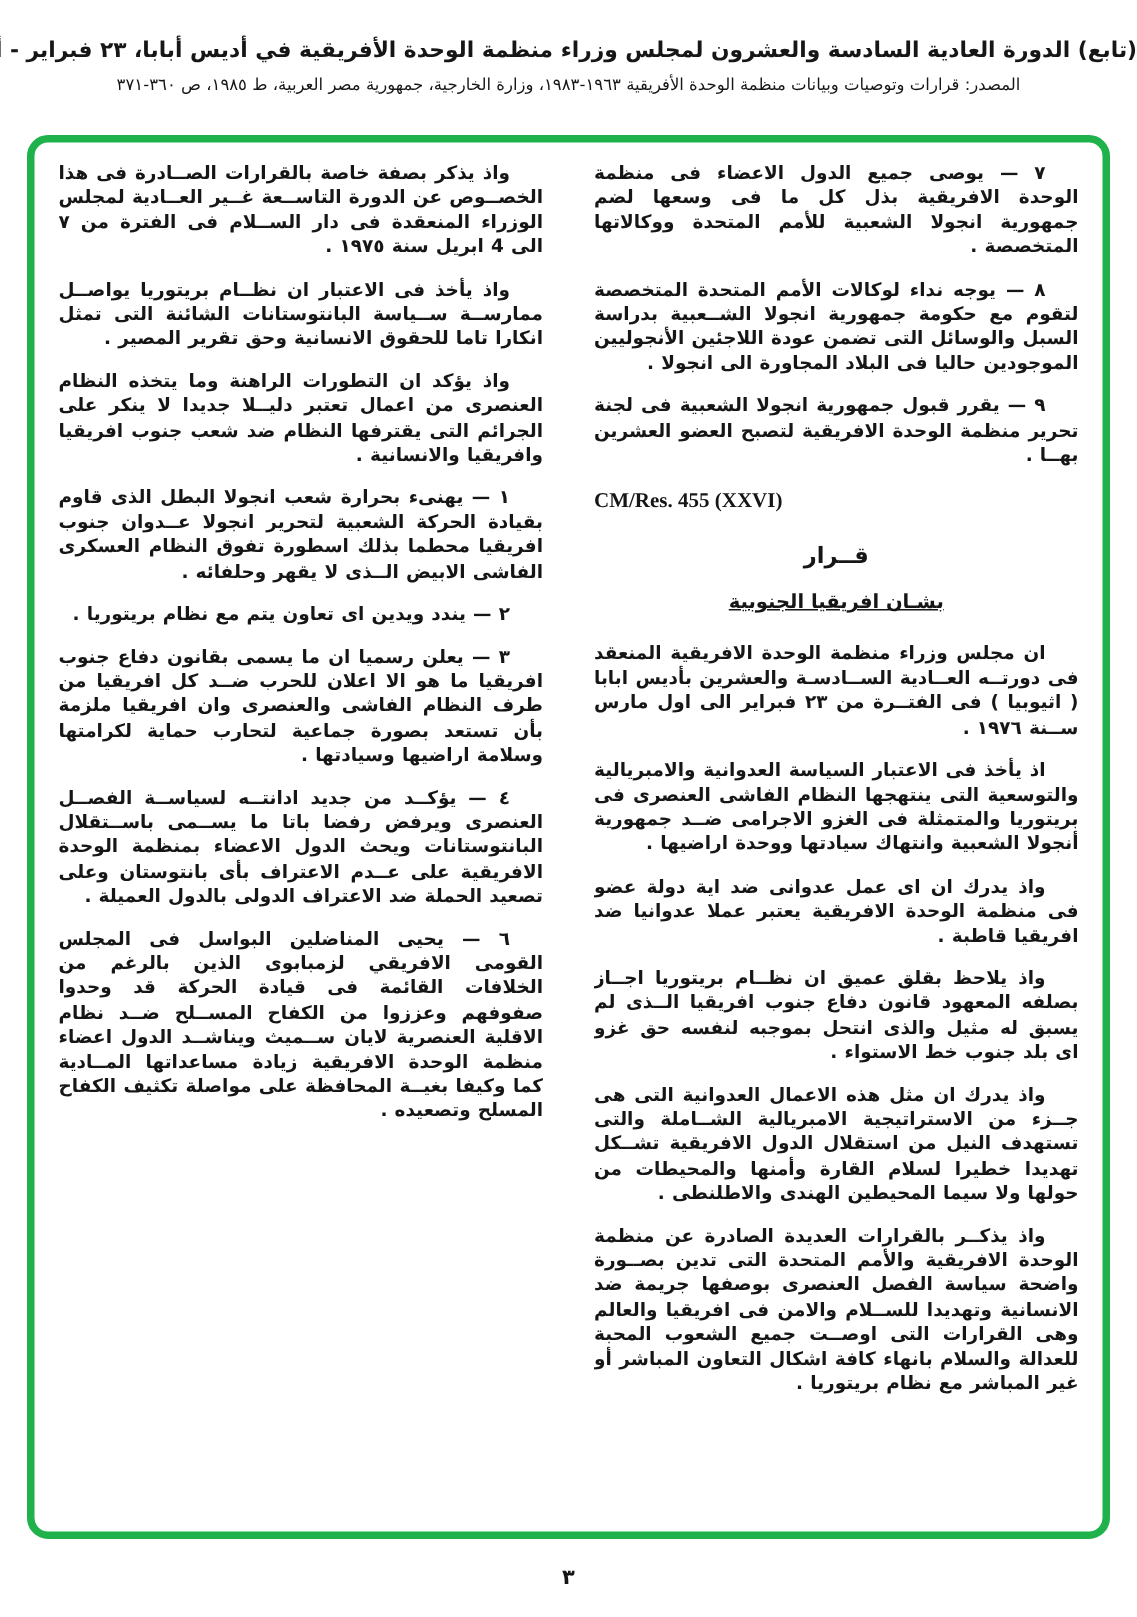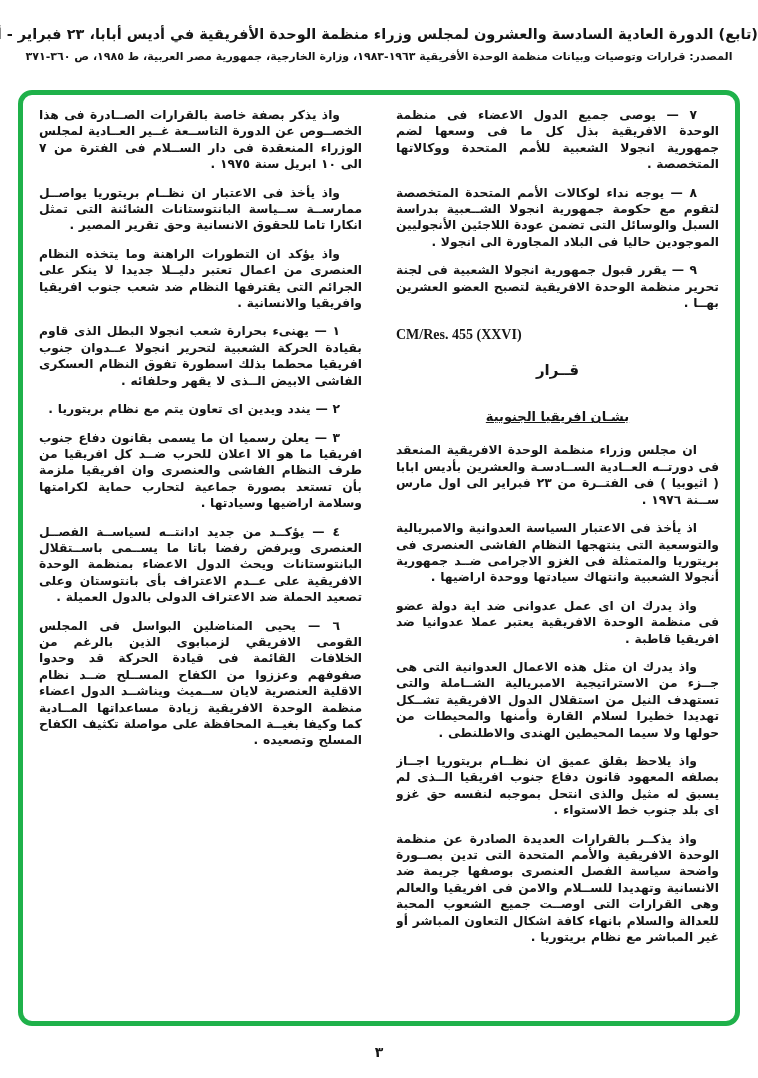--- a/index.html
+++ b/index.html
@@ -22,21 +22,21 @@
     direction: rtl;
   }
   .doc-header .h1 {
     font-size: 14.5px;
     font-weight: bold;
     white-space: nowrap;
     letter-spacing: 0;
   }
   .doc-header .h2 {
     font-size: 11px;
-    font-weight: bold;
+    font-weight: normal;
     margin-top: 8px;
     white-space: nowrap;
   }
   .green-box {
     position: absolute;
     left: 18px; top: 90px;
     width: 722px; height: 936px;
     box-sizing: border-box;
     border: 5px solid #1fb14a;
     border-radius: 14px;
@@ -71,21 +71,21 @@
     font-family: "Liberation Serif", "DejaVu Serif", serif;
     font-weight: bold;
     font-size: 14px;
     margin: 16px 0 10px 0;
     text-indent: 0;
   }
   .col .title {
     text-align: center;
     font-size: 15px;
     font-weight: bold;
-    margin: 18px 0 30px 0;
+    margin: 18px 0 15px 0;
   }
   .col .subtitle {
     text-align: center;
     font-size: 13px;
     font-weight: bold;
     margin: 0 0 18px 0;
     text-decoration: underline;
   }
   .page-number {
     position: absolute;
@@ -111,27 +111,27 @@
       <section class="col">
         <p class="body">٧ — يوصى جميع الدول الاعضاء فى منظمة الوحدة الافريقية بذل كل ما فى وسعها لضم جمهورية انجولا الشعبية للأمم المتحدة ووكالاتها المتخصصة .</p>
         <p class="body">٨ — يوجه نداء لوكالات الأمم المتحدة المتخصصة لتقوم مع حكومة جمهورية انجولا الشــعبية بدراسة السبل والوسائل التى تضمن عودة اللاجئين الأنجوليين الموجودين حاليا فى البلاد المجاورة الى انجولا .</p>
         <p class="body">٩ — يقرر قبول جمهورية انجولا الشعبية فى لجنة تحرير منظمة الوحدة الافريقية لتصبح العضو العشرين بهــا .</p>
         <p class="ref">CM/Res. 455 (XXVI)</p>
         <div class="title">قــرار</div>
         <div class="subtitle">بشـان افريقيا الجنوبية</div>
         <p class="body">ان مجلس وزراء منظمة الوحدة الافريقية المنعقد فى دورتــه العــادية الســادسـة والعشرين بأديس ابابا ( اثيوبيا ) فى الفتــرة من ٢٣ فبراير الى اول مارس ســنة ١٩٧٦ .</p>
         <p class="body">اذ يأخذ فى الاعتبار السياسة العدوانية والامبريالية والتوسعية التى ينتهجها النظام الفاشى العنصرى فى بريتوريا والمتمثلة فى الغزو الاجرامى ضــد جمهورية أنجولا الشعبية وانتهاك سيادتها ووحدة اراضيها .</p>
         <p class="body">واذ يدرك ان اى عمل عدوانى ضد اية دولة عضو فى منظمة الوحدة الافريقية يعتبر عملا عدوانيا ضد افريقيا قاطبة .</p>
+        <p class="body">واذ يلاحظ بقلق عميق ان نظــام بريتوريا اجــاز بصلفه المعهود قانون دفاع جنوب افريقيا الــذى لم يسبق له مثيل والذى انتحل بموجبه لنفسه حق غزو اى بلد جنوب خط الاستواء .</p>
         <p class="body">واذ يدرك ان مثل هذه الاعمال العدوانية التى هى جــزء من الاستراتيجية الامبريالية الشــاملة والتى تستهدف النيل من استقلال الدول الافريقية تشــكل تهديدا خطيرا لسلام القارة وأمنها والمحيطات من حولها ولا سيما المحيطين الهندى والاطلنطى .</p>
-        <p class="body">واذ يلاحظ بقلق عميق ان نظــام بريتوريا اجــاز بصلفه المعهود قانون دفاع جنوب افريقيا الــذى لم يسبق له مثيل والذى انتحل بموجبه لنفسه حق غزو اى بلد جنوب خط الاستواء .</p>
         <p class="body">واذ يذكــر بالقرارات العديدة الصادرة عن منظمة الوحدة الافريقية والأمم المتحدة التى تدين بصــورة واضحة سياسة الفصل العنصرى بوصفها جريمة ضد الانسانية وتهديدا للســلام والامن فى افريقيا والعالم وهى القرارات التى اوصــت جميع الشعوب المحبة للعدالة والسلام بانهاء كافة اشكال التعاون المباشر أو غير المباشر مع نظام بريتوريا .</p>
       </section>
 
       <section class="col">
-        <p class="body">واذ يذكر بصفة خاصة بالقرارات الصــادرة فى هذا الخصــوص عن الدورة التاســعة غــير العــادية لمجلس الوزراء المنعقدة فى دار الســلام فى الفترة من ٧ الى ١٠ ابريل سنة ١٩٧٥ .</p>
+        <p class="body">واذ يذكر بصفة خاصة بالقرارات الصــادرة فى هذا الخصــوص عن الدورة التاســعة غــير العــادية لمجلس الوزراء المنعقدة فى دار الســلام فى الفترة من ٧ الى 4 ابريل سنة ١٩٧٥ .</p>
         <p class="body">واذ يأخذ فى الاعتبار ان نظــام بريتوريا يواصــل ممارســة ســياسة البانتوستانات الشائنة التى تمثل انكارا تاما للحقوق الانسانية وحق تقرير المصير .</p>
         <p class="body">واذ يؤكد ان التطورات الراهنة وما يتخذه النظام العنصرى من اعمال تعتبر دليــلا جديدا لا ينكر على الجرائم التى يقترفها النظام ضد شعب جنوب افريقيا وافريقيا والانسانية .</p>
         <p class="body">١ — يهنىء بحرارة شعب انجولا البطل الذى قاوم بقيادة الحركة الشعبية لتحرير انجولا عــدوان جنوب افريقيا محطما بذلك اسطورة تفوق النظام العسكرى الفاشى الابيض الــذى لا يقهر وحلفائه .</p>
         <p class="body">٢ — يندد ويدين اى تعاون يتم مع نظام بريتوريا .</p>
         <p class="body">٣ — يعلن رسميا ان ما يسمى بقانون دفاع جنوب افريقيا ما هو الا اعلان للحرب ضــد كل افريقيا من طرف النظام الفاشى والعنصرى وان افريقيا ملزمة بأن تستعد بصورة جماعية لتحارب حماية لكرامتها وسلامة اراضيها وسيادتها .</p>
         <p class="body">٤ — يؤكــد من جديد ادانتــه لسياســة الفصــل العنصرى ويرفض رفضا باتا ما يســمى باســتقلال البانتوستانات ويحث الدول الاعضاء بمنظمة الوحدة الافريقية على عــدم الاعتراف بأى بانتوستان وعلى تصعيد الحملة ضد الاعتراف الدولى بالدول العميلة .</p>
         <p class="body">٦ — يحيى المناضلين البواسل فى المجلس القومى الافريقي لزمبابوى الذين بالرغم من الخلافات القائمة فى قيادة الحركة قد وحدوا صفوفهم وعززوا من الكفاح المســلح ضــد نظام الاقلية العنصرية لايان ســميث ويناشــد الدول اعضاء منظمة الوحدة الافريقية زيادة مساعداتها المــادية كما وكيفا بغيــة المحافظة على مواصلة تكثيف الكفاح المسلح وتصعيده .</p>
       </section>
 
     </div>

